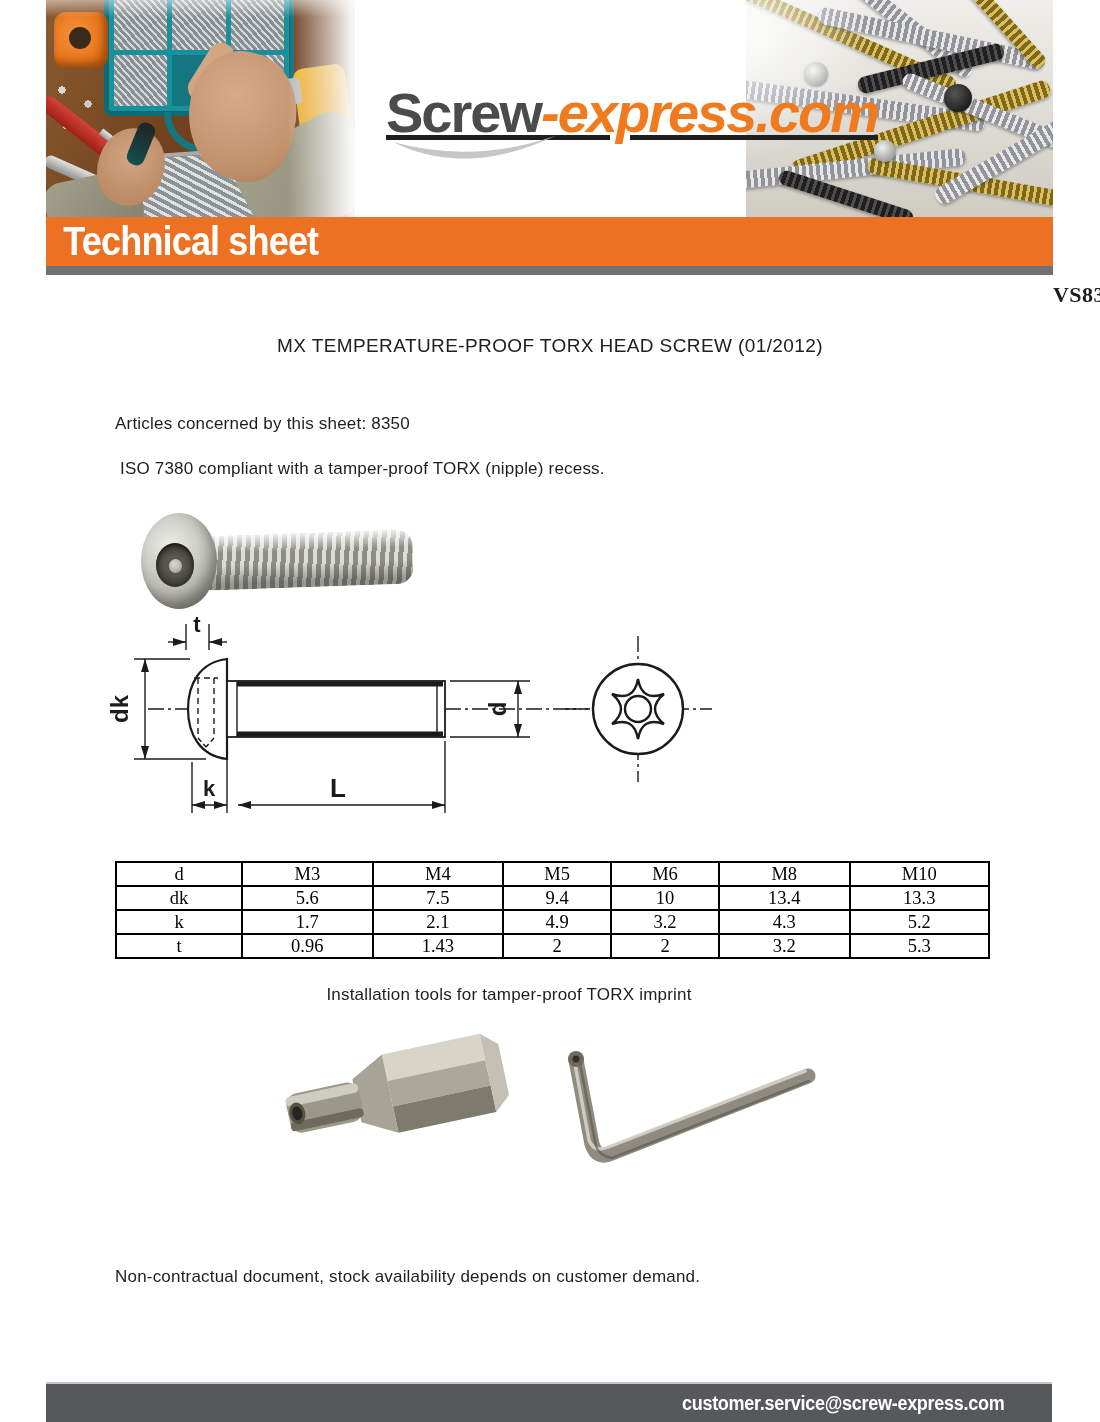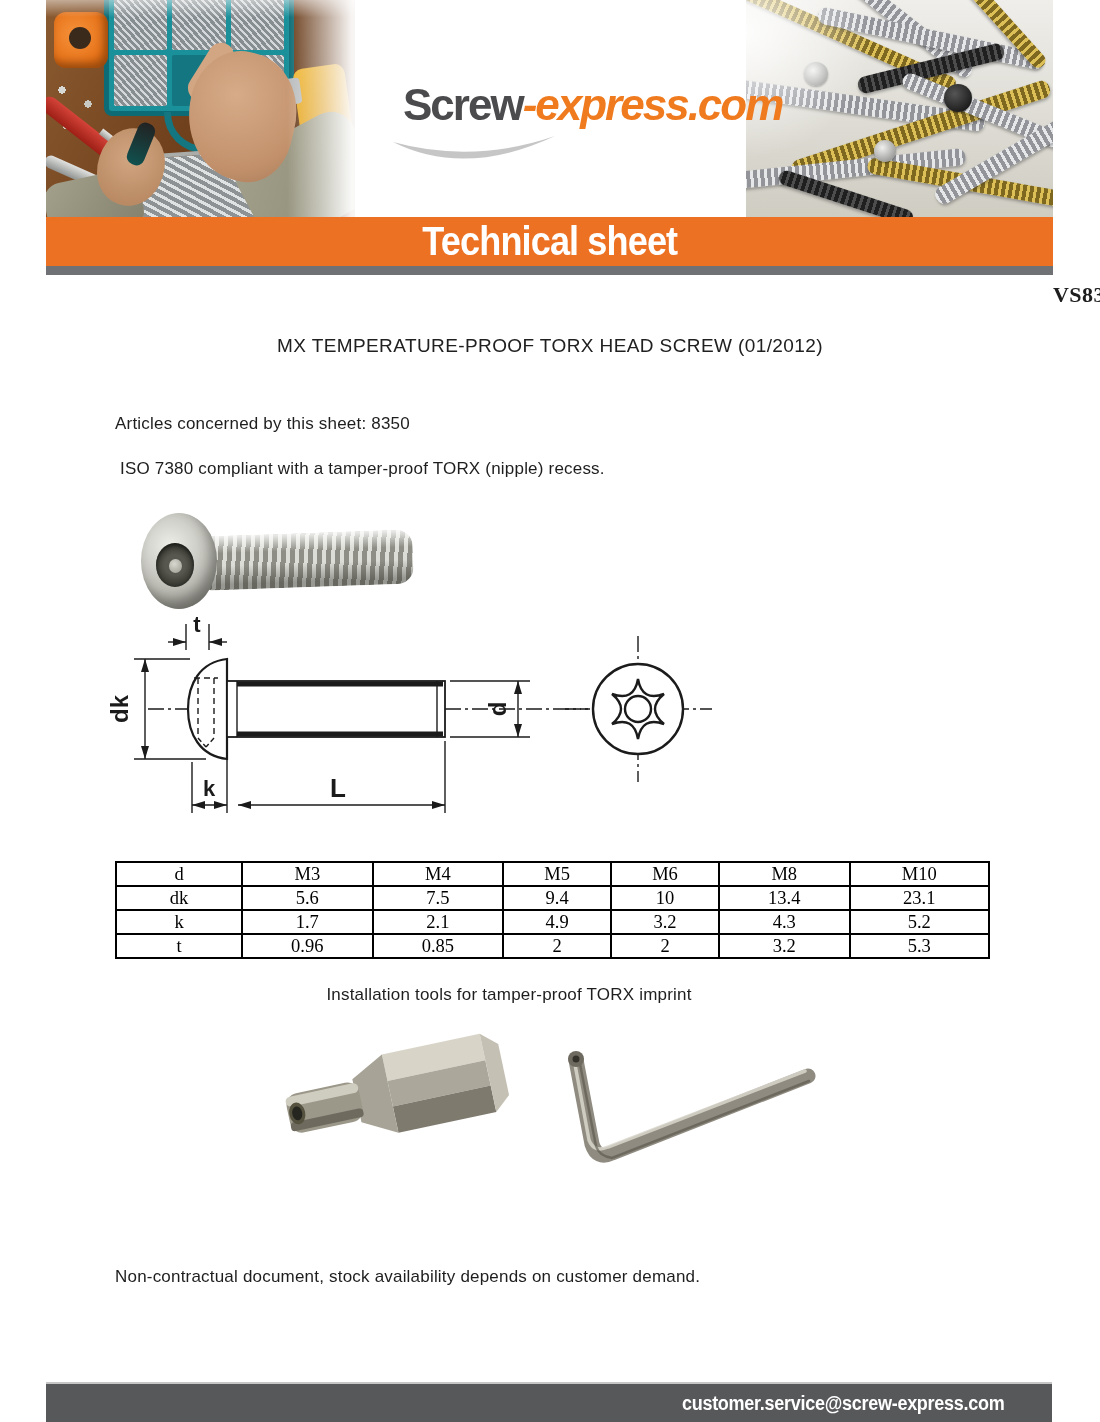--- a/index.html
+++ b/index.html
@@ -38,27 +38,27 @@
   .photo-fade-r{left:0;top:0;width:100%;height:100%;background:linear-gradient(90deg,rgba(255,255,255,0) 78%,rgba(255,255,255,.95) 99%),linear-gradient(0deg,rgba(255,255,255,0) 92%,rgba(255,255,255,.5) 100%);}
   .sc{position:absolute;border-radius:8px;box-shadow:0 2px 3px rgba(40,40,40,.35);}
   .sc.silver{background:repeating-linear-gradient(90deg,#e6e7e9 0 3px,#92949a 3px 7px);}
   .sc.brass{background:repeating-linear-gradient(90deg,#dcc057 0 3px,#7e681f 3px 7px);}
   .sc.darkx{background:repeating-linear-gradient(90deg,#4d4d4d 0 3px,#1f1f1f 3px 7px);}
   .sch{position:absolute;border-radius:50%;background:radial-gradient(circle at 38% 35%,#f0f0ee,#9a9a98 75%,#6e6e6c);box-shadow:0 1px 2px rgba(0,0,0,.4);}
   .pr-fade{position:absolute;left:0;top:0;width:100%;height:100%;background:radial-gradient(circle at 0% 15%,rgba(255,255,255,.9),rgba(255,255,255,0) 35%);}
 
   
   .logo-zone{position:absolute;left:355px;top:0;width:391px;height:217px;background:#fff;}
-  .logo-text{position:absolute;left:48px;top:80px;width:340px;font-size:44px;font-weight:bold;letter-spacing:-2px;white-space:nowrap;}
+  .logo-text{position:absolute;left:31px;top:80px;width:340px;font-size:56px;font-weight:bold;letter-spacing:-2px;white-space:nowrap;text-decoration:underline;}
   .logo-p1{color:#4b4b4d;}
   .logo-p2{color:#f07a1e;font-style:italic;}
   .logo-swoosh{position:absolute;left:32px;top:130px;}
 
   
-  .banner{position:absolute;left:46px;top:217px;width:1007px;height:49px;background:#ed7123;text-align:center;}
+  .banner{position:absolute;left:46px;top:217px;width:1007px;height:49px;background:#ed7123;text-align:left;}
   .banner-text{display:inline-block;color:#fff;font-weight:bold;font-size:41px;line-height:49px;letter-spacing:-1px;transform:scaleX(.88);}
   .gray-bar{position:absolute;left:46px;top:266px;width:1007px;height:9px;background:#707174;}
 
   
   .doc-code{position:absolute;left:0;top:282px;width:1100px;text-align:right;font-family:"Liberation Serif",serif;font-weight:bold;font-size:22px;letter-spacing:.5px;margin-left:28px;}
   .doc-title{position:absolute;left:0;top:335px;width:1100px;text-align:center;font-size:19px;letter-spacing:.4px;color:#202020;}
   .line-articles{position:absolute;left:115px;top:414px;font-size:17px;letter-spacing:.2px;}
   .line-iso{position:absolute;left:120px;top:459px;font-size:17px;letter-spacing:.2px;}
   .tools-caption{position:absolute;left:0;top:985px;width:1018px;text-align:center;font-size:17px;letter-spacing:.2px;}
   .disclaimer{position:absolute;left:115px;top:1267px;font-size:17px;letter-spacing:.2px;}
@@ -242,35 +242,35 @@
         <td>M8</td>
         <td>M10</td>
       </tr>
       <tr>
         <td class="c0">dk</td>
         <td>5.6</td>
         <td>7.5</td>
         <td>9.4</td>
         <td>10</td>
         <td>13.4</td>
-        <td>23.1</td>
+        <td>13.3</td>
       </tr>
       <tr>
         <td class="c0">k</td>
         <td>1.7</td>
         <td>2.1</td>
         <td>4.9</td>
         <td>3.2</td>
         <td>4.3</td>
         <td>5.2</td>
       </tr>
       <tr>
         <td class="c0">t</td>
         <td>0.96</td>
-        <td>0.85</td>
+        <td>1.43</td>
         <td>2</td>
         <td>2</td>
         <td>3.2</td>
         <td>5.3</td>
       </tr>
     </tbody>
   </table>
 
   <div class="tools-caption">Installation tools for tamper-proof TORX imprint</div>
 

